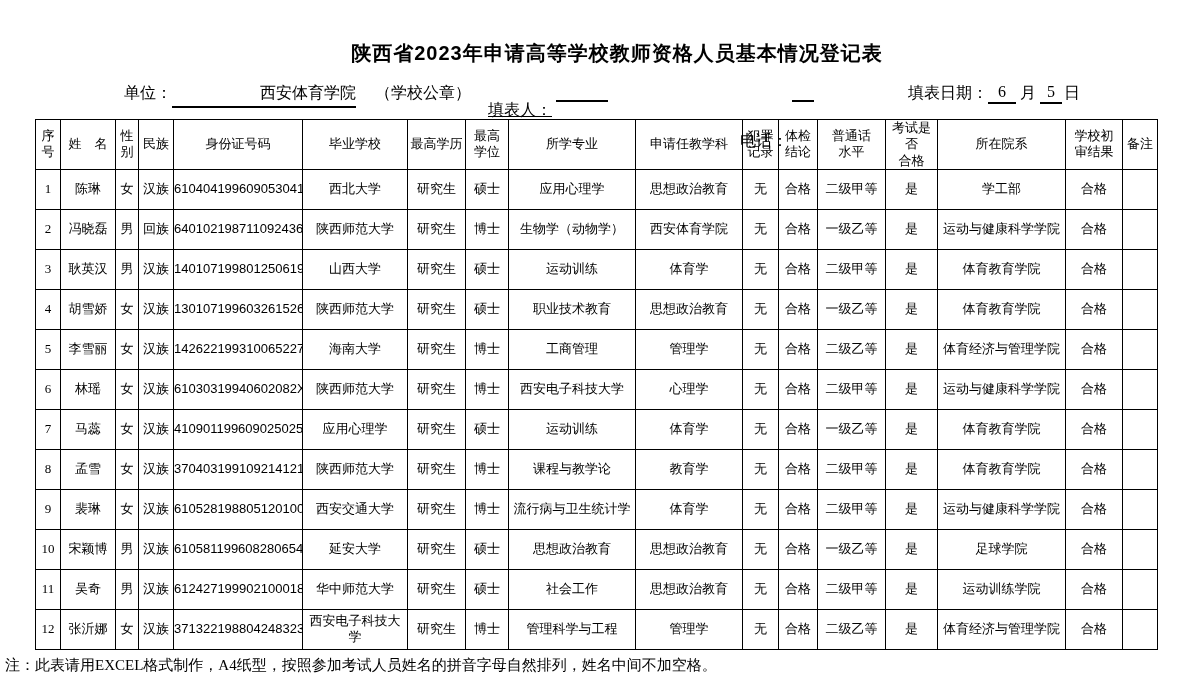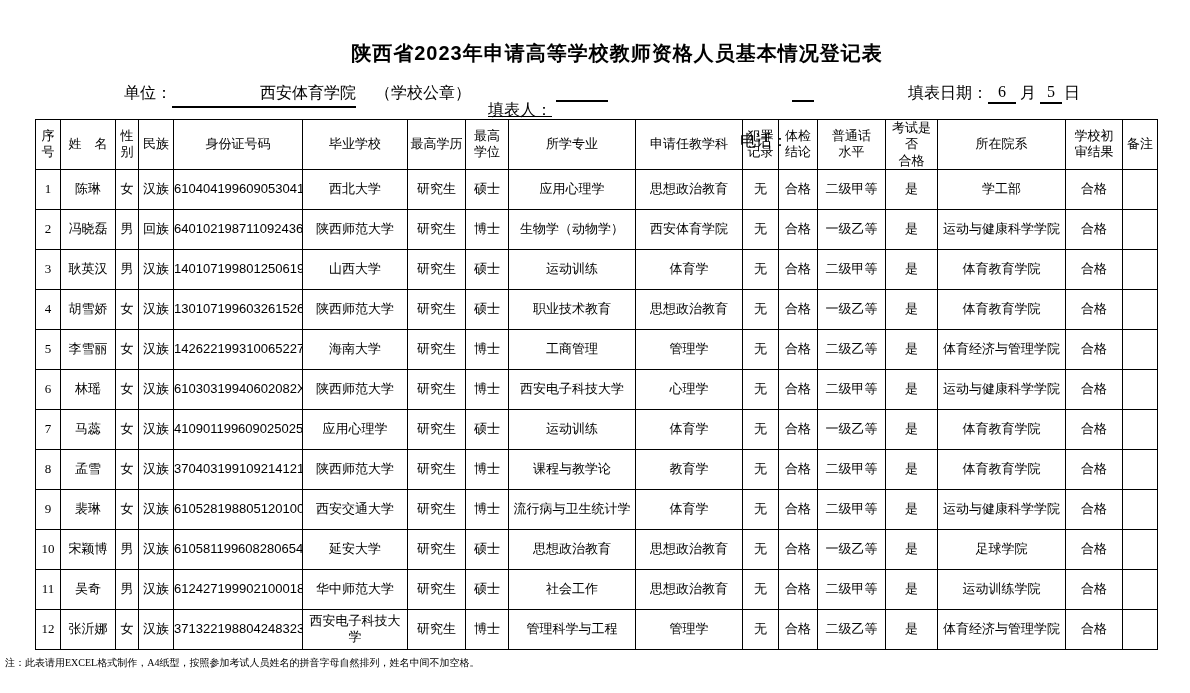--- a/index.html
+++ b/index.html
@@ -60,21 +60,21 @@
     line-height:1.25;
   }
   .reg-table th{white-space:pre-line;}
   .reg-table td.id-col{
     font-family:Liberation Sans, sans-serif;
     letter-spacing:0;
     padding:0;
   }
   .footer-note{
     margin:6px 0 0 5px;
-    font-size:10px;
+    font-size:15px;
   }
 </style>
 </head>
 <body>
 
 <h1 class="page-title">陕西省2023年申请高等学校教师资格人员基本情况登记表</h1>
 
 <div class="form-header">
   <span class="fh-unit-label">单位：</span>
   <span class="fh-unit-value">西安体育学院</span>

